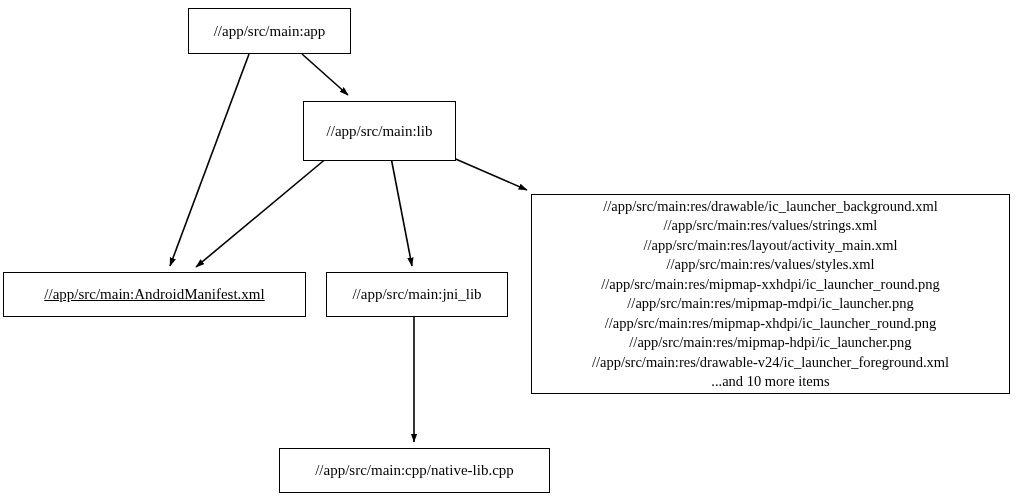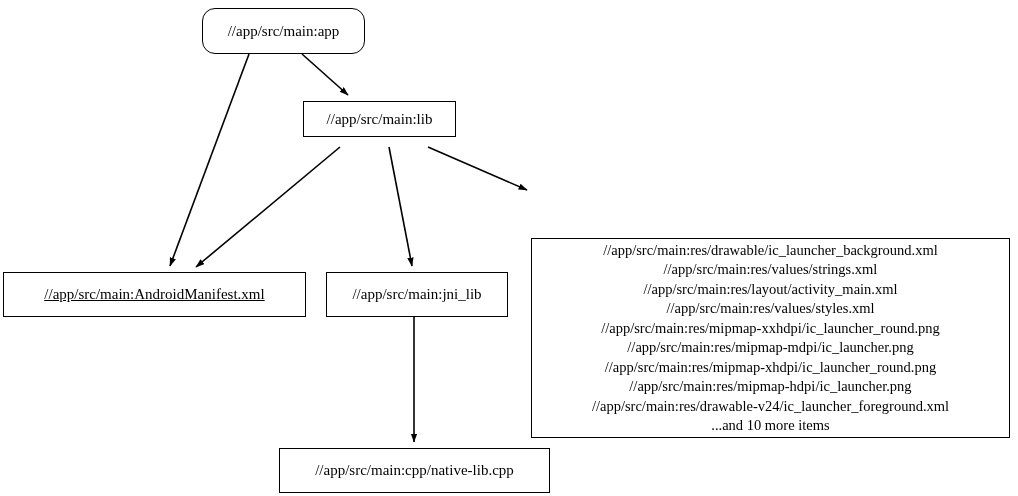--- a/index.html
+++ b/index.html
@@ -42,25 +42,25 @@
     line-height: 19px;
     white-space: pre;
     letter-spacing: 0px;
   }
   .node.multiline .label {
     font-size: 14.5px;
     line-height: 19.5px;
   }
 
   
-  #node-app          { left: 202px; top: 8px;   width: 163px; height: 46px; border-radius: 13px; }
-  #node-lib          { left: 303px; top: 101px; width: 153px; height: 36px; }
+  #node-app          { left: 188px; top: 8px;   width: 163px; height: 46px; }
+  #node-lib          { left: 303px; top: 101px; width: 153px; height: 60px; }
   #node-manifest     { left: 3px;   top: 272px; width: 303px; height: 45px; text-decoration: underline; }
   #node-jni-lib      { left: 326px; top: 272px; width: 182px; height: 45px; }
-  #node-resources    { left: 531px; top: 194px; width: 479px; height: 200px; margin-top: 44px; }
+  #node-resources    { left: 531px; top: 194px; width: 479px; height: 200px; }
   #node-native-lib   { left: 279px; top: 448px; width: 271px; height: 45px; justify-content: center; }
 </style>
 </head>
 <body>
 
 <div id="canvas">
 
   <svg id="edges" viewBox="0 0 1018 496" width="1018" height="496">
     <defs>
       <marker id="arrow" markerWidth="10" markerHeight="10" refX="8.4" refY="3.2" orient="auto" markerUnits="userSpaceOnUse">

